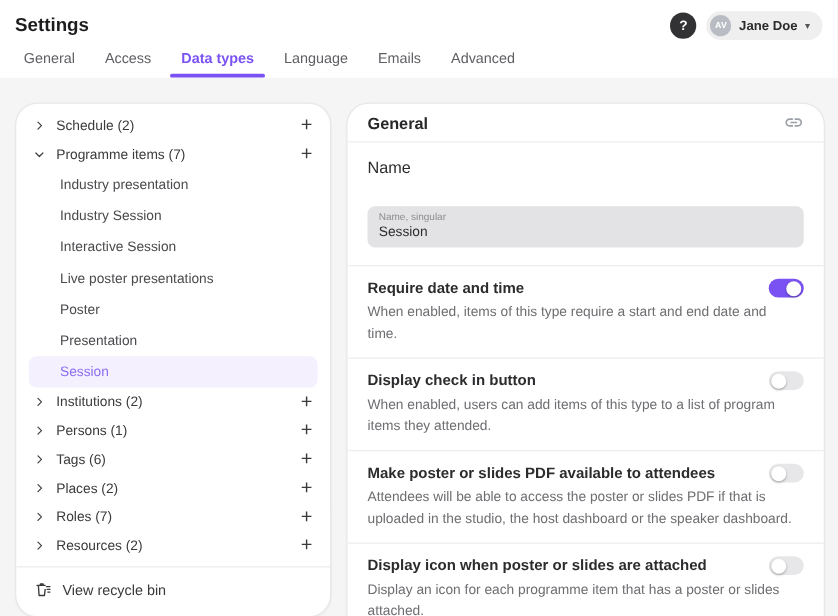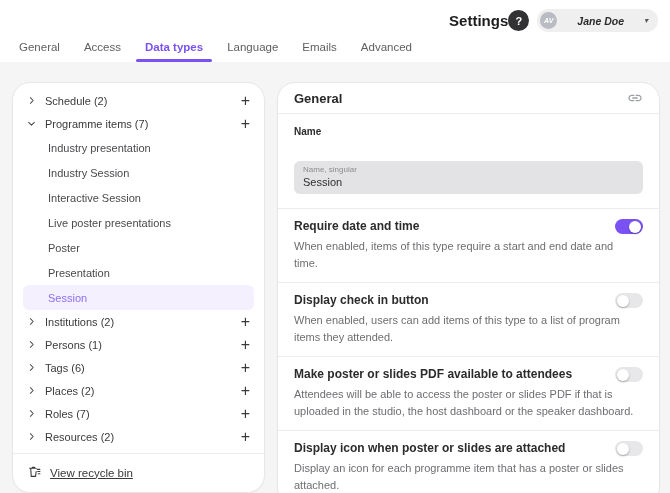--- a/index.html
+++ b/index.html
@@ -10,27 +10,27 @@
   *{margin:0;padding:0;box-sizing:border-box;}
   html,body{width:670px;height:493px;overflow:hidden;}
   body{
     background:#f5f5f6;
     font-family:"Liberation Sans",sans-serif;
     -webkit-font-smoothing:antialiased;
     color:#2c2c2e;
   }
   
   .app-header{background:#fff;}
-  .header-top{display:flex;align-items:center;justify-content:flex-end;padding:9px 12px 2px 12px;}
+  .header-top{display:flex;align-items:center;justify-content:space-between;padding:9px 12px 2px 12px;}
   .page-title{font-size:15px;font-weight:700;color:#1d1d1f;}
   .header-right{display:flex;align-items:center;gap:8px;}
   .help-btn{width:21px;height:21px;border-radius:50%;background:#323234;color:#fff;
     font-size:11px;font-weight:700;display:flex;align-items:center;justify-content:center;cursor:pointer;}
-  .user-pill{display:flex;align-items:center;gap:20px;background:#efeff0;border-radius:13px;
-    padding:2px 10px 2px 3px;height:23px;cursor:pointer;font-style:italic;}
+  .user-pill{display:flex;align-items:center;gap:6px;background:#efeff0;border-radius:13px;
+    padding:2px 10px 2px 3px;height:23px;cursor:pointer;}
   .avatar{width:17px;height:17px;border-radius:50%;background:#b9bdc3;color:#fff;
     font-size:7px;font-weight:700;display:flex;align-items:center;justify-content:center;letter-spacing:.2px;}
   .user-name{font-size:10.5px;font-weight:700;color:#2b2b2b;}
   .caret{font-size:8px;color:#555;line-height:1;}
   
   .tab-bar{display:flex;padding:7px 0 0 19px;background:#fff;}
   .tab{position:relative;margin-right:24px;padding-bottom:9px;font-size:11.5px;color:#5f5f63;cursor:pointer;}
   .tab.active span{color:var(--accent);font-weight:700;}
   .tab.active::after{content:"";position:absolute;left:-9px;right:-9px;bottom:0;height:3px;
     border-radius:3px;background:var(--accent);}
@@ -43,30 +43,30 @@
   .tree-group{display:flex;align-items:center;height:23px;padding:0 14px;cursor:pointer;}
   .chev{width:18px;display:flex;align-items:center;cursor:pointer;}
   .chev svg{display:block;}
   .chev.expanded svg{transform:rotate(90deg);}
   .tree-group .tg-label{flex:1;font-size:11px;color:#3a3a3c;}
   .plus{font-size:16px;font-weight:400;color:#3a3a3c;line-height:1;cursor:pointer;}
   .tree-child{display:flex;align-items:center;height:25px;margin:0 10px;padding-left:25px;
     border-radius:6px;font-size:11px;color:#4a4a4e;cursor:pointer;}
   .tree-child.selected{background:var(--accent-bg);color:var(--accent-soft);}
   .recycle{display:flex;align-items:center;gap:9px;border-top:1px solid #ececee;
-    padding:11px 15px 12px;font-size:11.5px;color:#39393b;cursor:pointer;text-decoration:underline;}
+    padding:11px 15px 12px;font-size:11.5px;color:#39393b;cursor:pointer;}
   
   .main-col{flex:1;display:flex;flex-direction:column;gap:10px;min-width:0;}
   .card{overflow:hidden;}
   .card > * + *{border-top:1px solid #ededef;}
   .card-header{display:flex;align-items:center;justify-content:space-between;padding:8px 16px;height:30px;}
   .card-title{font-size:13px;font-weight:700;color:#28282a;}
   .link-btn{display:flex;align-items:center;cursor:pointer;}
   .name-section{padding:12px 16px 14px;}
-  .section-label{font-size:10px;font-weight:700;color:#2c2c2e;}
+  .section-label{font-size:13px;font-weight:400;color:#2c2c2e;}
   .fields{display:flex;gap:10px;margin-top:24px;}
   .field{flex:1;border-radius:6px;padding:4px 9px 6px;background:#f0f0f1;cursor:text;}
   .field.dark{background:#e3e3e5;}
   .field-label{font-size:8px;color:#8c8c90;margin-bottom:2px;}
   .field-value{font-size:11px;color:#2e2e30;}
   .toggle-row{padding:9px 16px 11px;}
   .toggle-head{display:flex;align-items:flex-start;justify-content:space-between;}
   .toggle-title{font-size:12px;font-weight:700;color:#2c2c2e;line-height:16px;}
   .switch{flex:none;width:28px;height:15px;border-radius:8px;background:#e7e7e9;position:relative;cursor:pointer;margin-top:1px;}
   .switch .knob{position:absolute;top:1.5px;left:2px;width:12px;height:12px;border-radius:50%;

